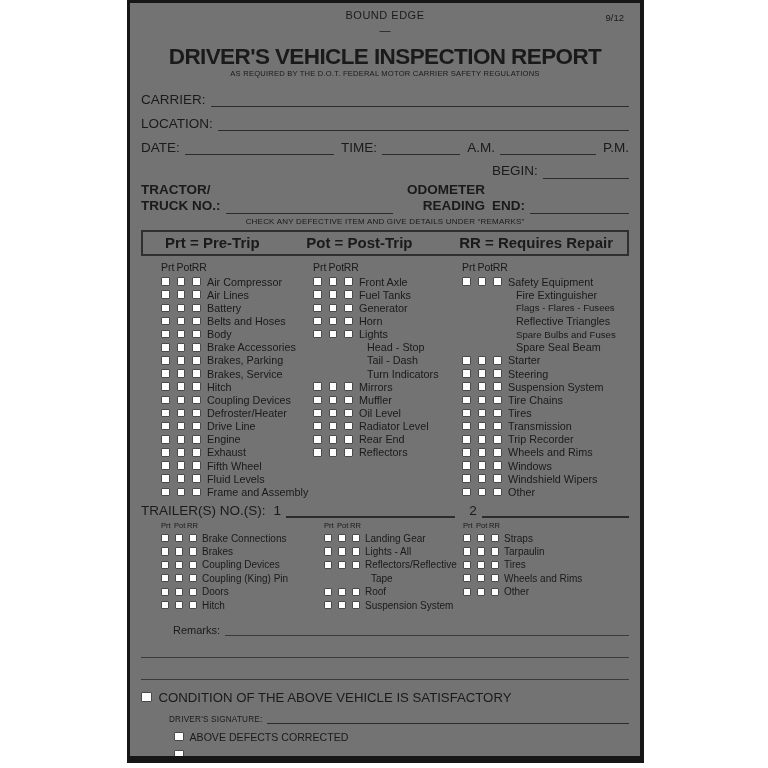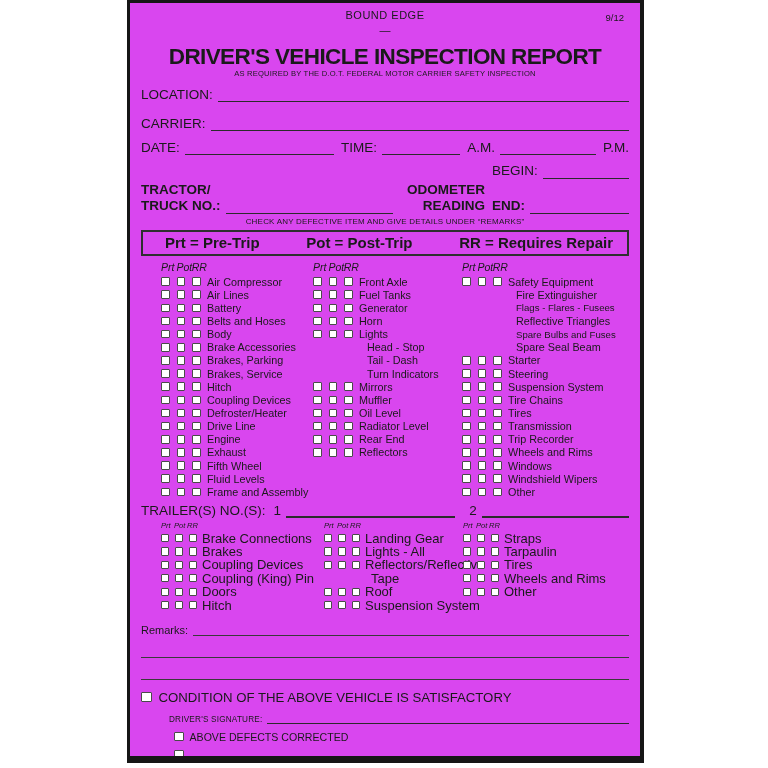--- a/index.html
+++ b/index.html
@@ -1,18 +1,18 @@
 <!DOCTYPE html>
 <html><head>
 <meta charset="utf-8">
 <style>
   html,body{margin:0;padding:0;background:#ffffff;}
   body{width:768px;height:768px;position:relative;font-family:"Liberation Sans",sans-serif;color:#1a1a1a;-webkit-font-smoothing:antialiased;}
   .form{position:absolute;left:127px;top:0;width:517px;height:763px;box-sizing:border-box;
-        border:3px solid #161616;border-bottom-width:7px;border-right-width:4px;background:#d946ef;
+        border:3px solid #161616;border-bottom-width:7px;border-right-width:4px;background:#737373;
         padding:0 11px;overflow:hidden;}
   
   .bound{ text-align:center;font-size:11px;letter-spacing:.5px;margin-top:6px;}
   .rev{position:absolute;top:9px;right:16px;font-size:9.5px;}
   .dash{text-align:center;font-size:11px;margin-top:4px;line-height:10px;}
   .title{text-align:center;font-size:22.5px;font-weight:bold;letter-spacing:-0.6px;margin-top:10px;line-height:23px;}
   .subtitle{text-align:center;font-size:7.6px;letter-spacing:.2px;margin-top:1px;}
   
   .frow{display:flex;align-items:flex-end;font-size:13.5px;}
   .frow .lbl{white-space:nowrap;}
@@ -32,45 +32,45 @@
   .tb-right .r + .r{margin-top:19px;font-weight:bold;}
   .checknote{text-align:center;font-size:8px;letter-spacing:.2px;margin-top:3px;}
   
   .legend{border:2px solid #2f2f2f;display:flex;justify-content:space-between;align-items:flex-start;
           font-weight:bold;font-size:15px;margin-top:4px;padding:2px 14px 3px 22px;}
   
   .main-grid{display:flex;padding-left:20px;margin-top:5px;}
   .col1{width:152px;}
   .col2{width:149px;}
   .col3{flex:1;}
-  .box-header{display:flex;font-size:10.5px;margin-bottom:2px;font-style:italic;}
+  .box-header{display:flex;font-size:10.5px;margin-bottom:2px;}
   .main-grid .box-header span{width:15.4px;}
   .chk-row{display:flex;align-items:center;height:13.15px;font-size:10.8px;white-space:nowrap;}
   .chk-row.small{font-size:9.6px;}
   .boxes{display:flex;width:40px;justify-content:space-between;flex:none;}
   .cb{width:8.6px;height:8.6px;border:1.3px solid #4a4a4a;border-radius:1px;background:#fff;box-sizing:border-box;}
   .chk-label{margin-left:6px;}
   .boxes-spacer{width:48px;flex:none;}
   
   .trailer-head{display:flex;align-items:flex-end;margin-top:5px;font-size:13.5px;font-weight:normal;}
   .trailer-head .num{margin-left:8px;}
   .trailer-head .ln{border-bottom-width:2px;}
   .trailer-grid{display:flex;padding-left:20px;margin-top:3px;}
   .tcol1{width:163px;}
   .tcol2{width:139px;}
   .tcol3{flex:1;}
   .trailer-grid .box-header{font-size:7.6px;margin-bottom:1px;}
   .trailer-grid .box-header span{width:13px;}
-  .trailer-grid .chk-row{height:13.4px;font-size:13px;}
+  .trailer-grid .chk-row{height:13.4px;font-size:10px;}
   .trailer-grid .boxes{width:36px;}
   .trailer-grid .cb{width:8.2px;height:8.2px;border-width:1.1px;}
   .trailer-grid .boxes-spacer{width:42px;}
   .trailer-grid .chk-label{margin-left:5px;}
   
-  .remarks-row{margin-top:12px;font-size:11px;align-items:flex-end;display:flex;}
+  .remarks-row{margin-top:12px;font-size:11px;align-items:flex-end;display:flex;margin-left:32px;}
   .thin{border-bottom:1.2px solid #3a3a3a;}
   .blank-line{height:21px;border-bottom:1.2px solid #3a3a3a;}
   
   .satisfactory{display:flex;align-items:center;margin-top:10px;font-size:13.2px;}
   .satisfactory .cb{width:10.5px;height:10.5px;border-width:1.4px;margin-right:7px;}
   
   .sig-row{display:flex;align-items:flex-end;font-size:8.2px;letter-spacing:.2px;padding-left:28px;}
   .sig-row .ln{border-bottom-width:1.4px;height:9px;}
   .sig-row .date-lbl{margin-left:8px;}
   .sig-row .date-ln{flex:none;width:118px;}
@@ -81,29 +81,29 @@
 </style>
 </head>
 <body>
 
 <div class="form">
 
   <div class="bound">BOUND EDGE</div>
   <div class="rev">9/12</div>
   <div class="dash">—</div>
   <div class="title">DRIVER'S VEHICLE INSPECTION REPORT</div>
-  <div class="subtitle">AS REQUIRED BY THE D.O.T. FEDERAL MOTOR CARRIER SAFETY INSPECTION</div>
+  <div class="subtitle">AS REQUIRED BY THE D.O.T. FEDERAL MOTOR CARRIER SAFETY REGULATIONS</div>
+
+  <div class="frow carrier-row">
+    <span class="lbl">CARRIER:</span>
+    <span class="ln"></span>
+  </div>
 
   <div class="frow location-row">
     <span class="lbl">LOCATION:</span>
-    <span class="ln"></span>
-  </div>
-
-  <div class="frow carrier-row">
-    <span class="lbl">CARRIER:</span>
     <span class="ln"></span>
   </div>
 
   <div class="frow datetime-row">
     <span class="lbl first">DATE:</span>
     <span class="ln" style="flex:2.1;"></span>
     <span class="lbl">TIME:</span>
     <span class="ln" style="flex:1.1;"></span>
     <span class="lbl">A.M.</span>
     <span class="ln" style="flex:1.35;"></span>

